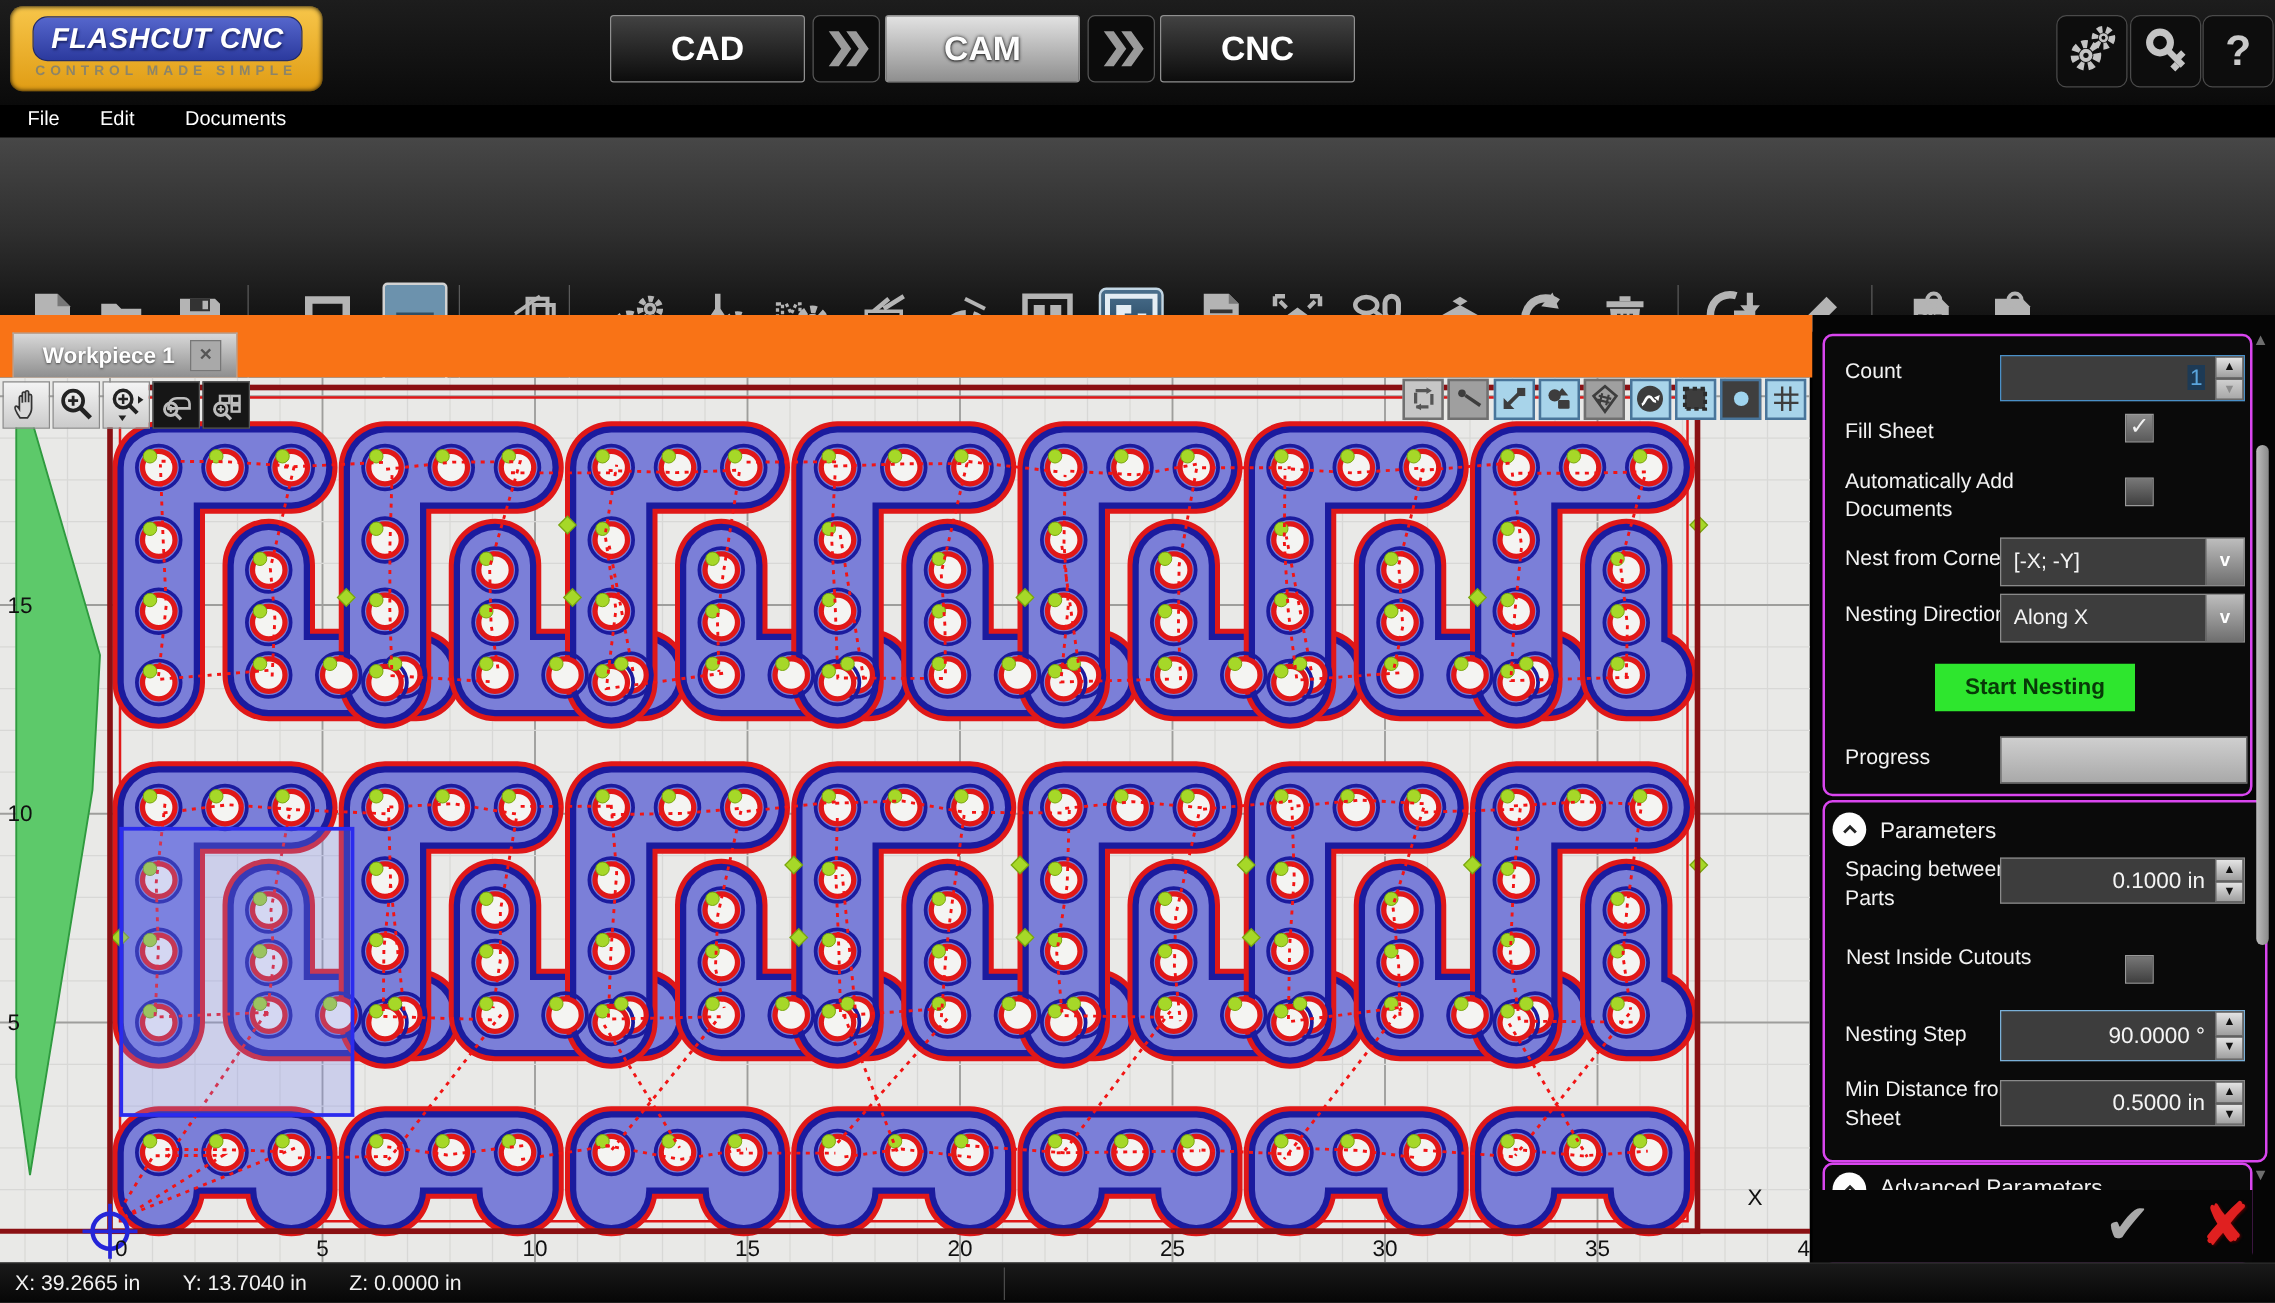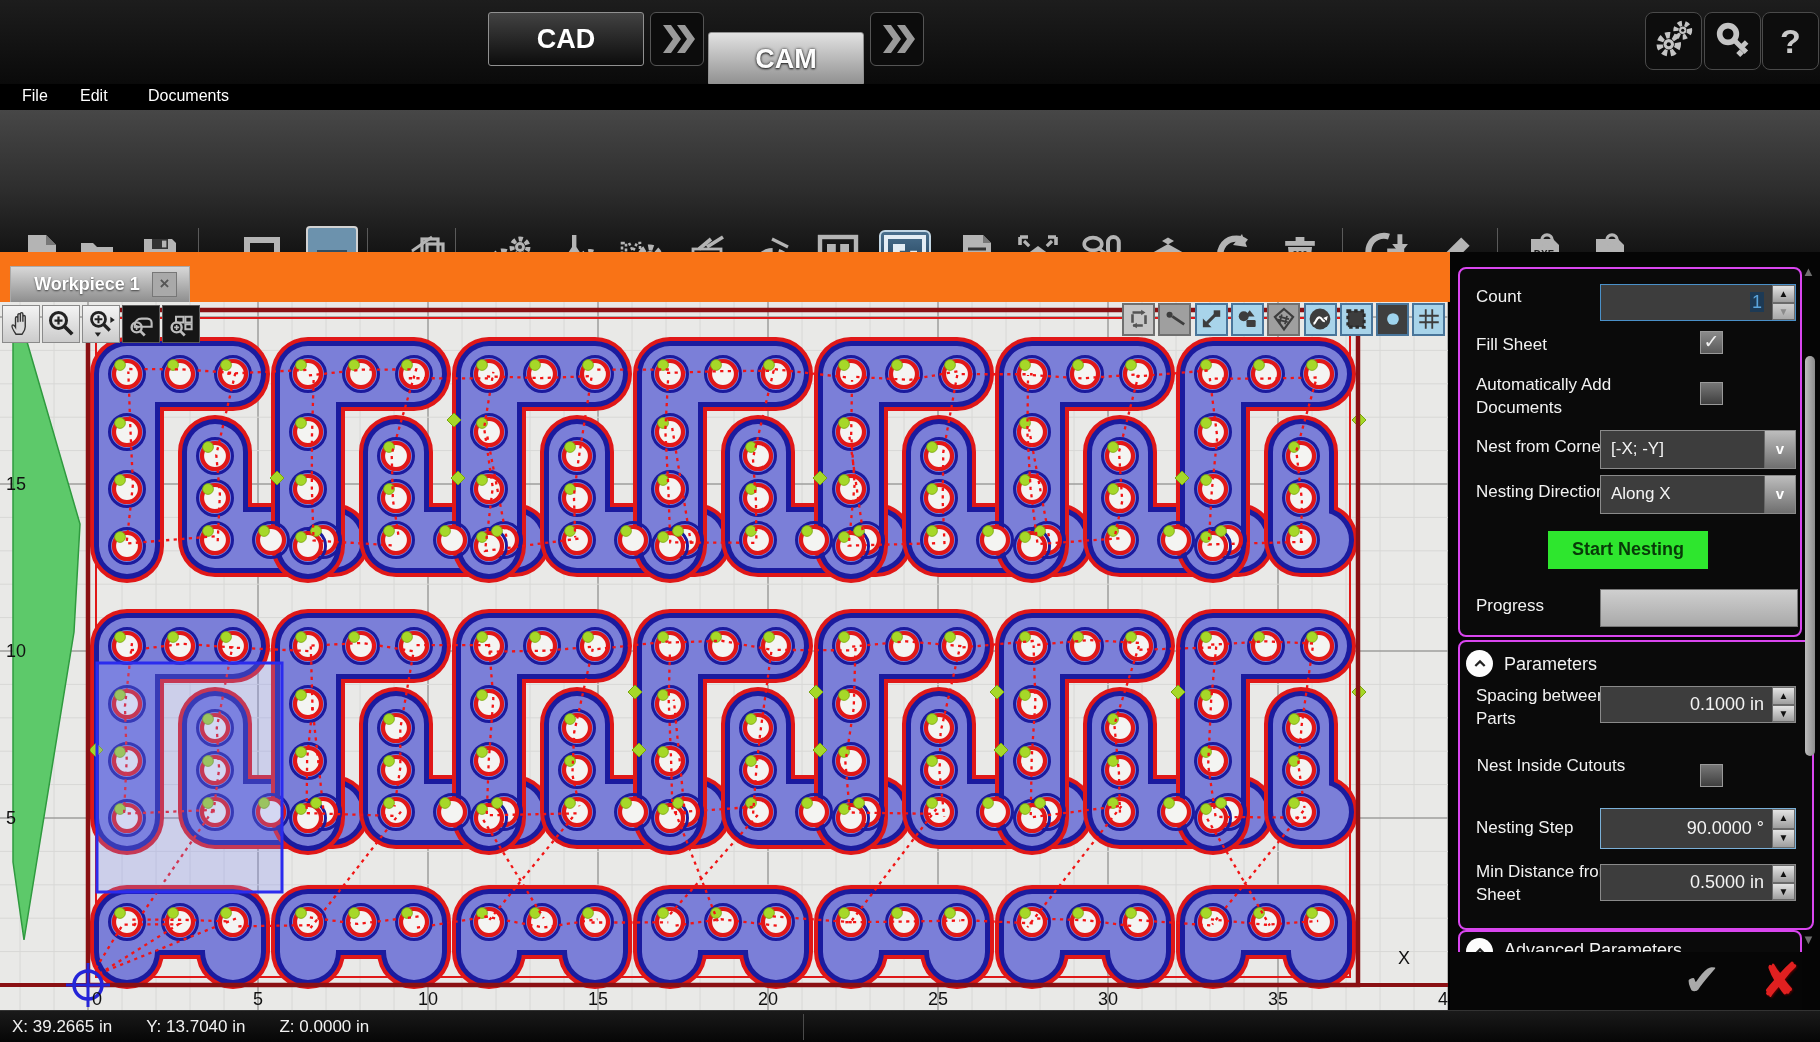--- a/index.html
+++ b/index.html
@@ -11,21 +11,21 @@
   #logo{left:8px;top:5px;width:250px;height:68px;border-radius:10px;
         background:linear-gradient(#f7c64a,#e09c14);box-shadow:0 0 4px #000 inset;text-align:center;}
   #logo .pill{position:absolute;left:18px;top:8px;width:214px;height:34px;border-radius:12px;
         background:linear-gradient(#5566cc,#2c3a9e);border:1px solid #222a66;}
   #logo .pill span{display:block;margin-top:3px;font-size:23px;font-style:italic;font-weight:bold;color:#fff;
         letter-spacing:.5px;text-shadow:1px 2px 2px #1a2366;}
   #logo .sub{position:absolute;left:0;top:46px;width:250px;font-size:11px;letter-spacing:4px;color:#8d8568;font-weight:bold;}
   .navbtn{top:12px;width:154px;height:52px;border:1px solid #909090;border-radius:3px;
         background:linear-gradient(#424242,#0c0c0c);color:#fff;font-size:27px;font-weight:bold;
         text-align:center;line-height:52px;cursor:pointer;}
-  .navbtn.active{background:linear-gradient(#e2e2e2,#8f8f8f);color:#fdfdfd;text-shadow:0 0 3px #333,0 1px 2px #222;margin-top:20px;}
+  .navbtn.active{background:linear-gradient(#e2e2e2,#8f8f8f);color:#fdfdfd;text-shadow:0 0 3px #333,0 1px 2px #222;}
   .chev{top:12px;width:52px;height:52px;border:1px solid #555;border-radius:6px;background:#0c0c0c;
         display:flex;align-items:center;justify-content:center;}
   .winbtn{top:12px;width:55px;height:56px;border:1px solid #4a4a4a;border-radius:8px;background:#0d0d0d;
         display:flex;align-items:center;justify-content:center;color:#c9c9c9;cursor:pointer;}
   .winbtn span.q{font-size:34px;font-weight:bold;color:#c9c9c9;}
   
   #menubar{left:0;top:84px;width:1820px;height:26px;background:#000;}
   .menuitem{top:0;height:26px;color:#fff;font-size:16px;line-height:24px;cursor:pointer;}
   
   #ribbon{left:0;top:110px;width:1820px;height:142px;background:linear-gradient(#474747,#2e2e2e 55%,#141414);}
@@ -71,32 +71,39 @@
   .collapse{position:absolute;width:27px;height:27px;border-radius:50%;background:#fdfdfd;display:flex;align-items:center;justify-content:center;cursor:pointer;}
   .hdr{position:absolute;font-size:18px;color:#f2f2f2;}
   
   #statusbar{left:0;top:1010px;width:1820px;height:32px;background:linear-gradient(#1a1a1a,#060606);
         border-top:1px solid #333;color:#f2f2f2;font-size:17px;display:flex;align-items:center;gap:34px;padding-left:12px;box-sizing:border-box;}
 </style>
 </head>
 <body>
 
 <div id="topbar" class="abs">
+  <div id="logo" class="abs">
+    <div class="pill">
+      <span>FLASHCUT CNC</span>
+    </div>
+    <div class="sub">CONTROL MADE SIMPLE</div>
+  </div>
   <div class="navbtn abs" style="left:488px">CAD</div>
   <div class="chev abs" style="left:650px">
     <svg width="40" height="34" viewBox="0 0 40 34">
         <path d="M6 3l10 14L6 31h8l10-14L14 3zM20 3l10 14-10 14h8l10-14L28 3z" fill="#9a9a9a"></path>
       </svg>
   </div>
   <div class="navbtn active abs" style="left:708px">CAM</div>
   <div class="chev abs" style="left:870px">
     <svg width="40" height="34" viewBox="0 0 40 34">
         <path d="M6 3l10 14L6 31h8l10-14L14 3zM20 3l10 14-10 14h8l10-14L28 3z" fill="#9a9a9a"></path>
       </svg>
   </div>
+  <div class="navbtn abs" style="left:928px">CNC</div>
   <div class="winbtn abs" style="left:1645px">
     <span>
       <svg width="42" height="42" viewBox="0 0 24 24" fill="#c4c4c4">
         <circle cx="9" cy="15" r="5.2" fill="none" stroke="#c4c4c4" stroke-width="3.6" stroke-dasharray="2.6 1.9"></circle>
           <circle cx="9" cy="15" r="3"></circle>
           <circle cx="9" cy="15" r="1.2" fill="#0d0d0d"></circle>
         <circle cx="17" cy="7" r="3.9" fill="none" stroke="#c4c4c4" stroke-width="3" stroke-dasharray="2.2 1.7"></circle>
           <circle cx="17" cy="7" r="2.1"></circle>
           <circle cx="17" cy="7" r="0.9" fill="#0d0d0d"></circle>
       </svg></span>

